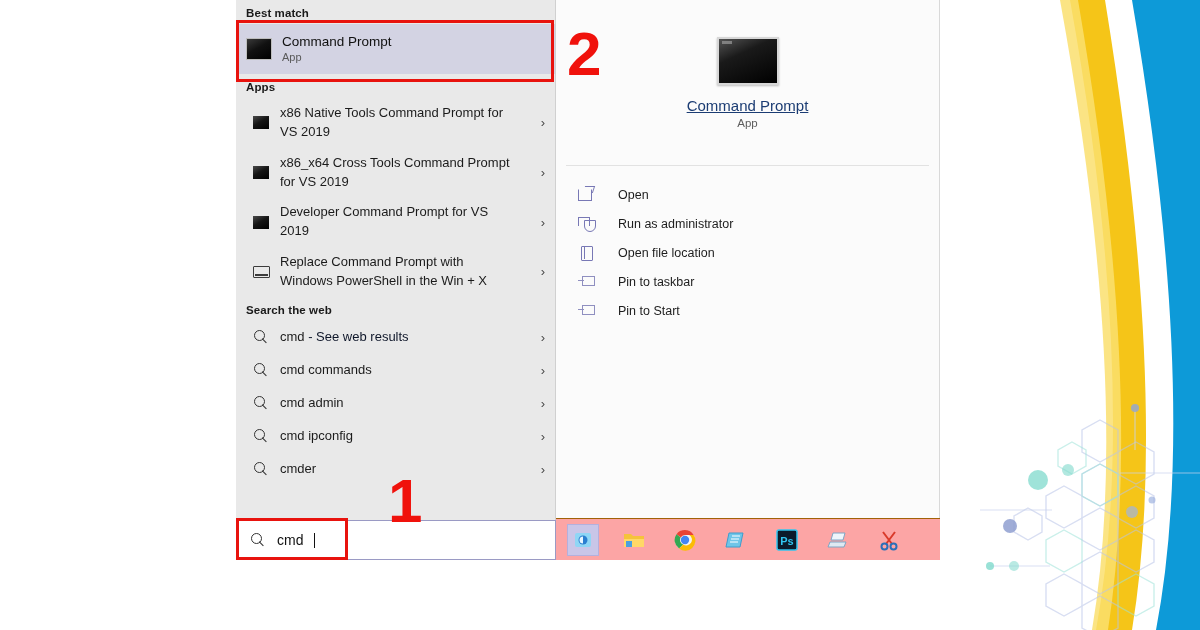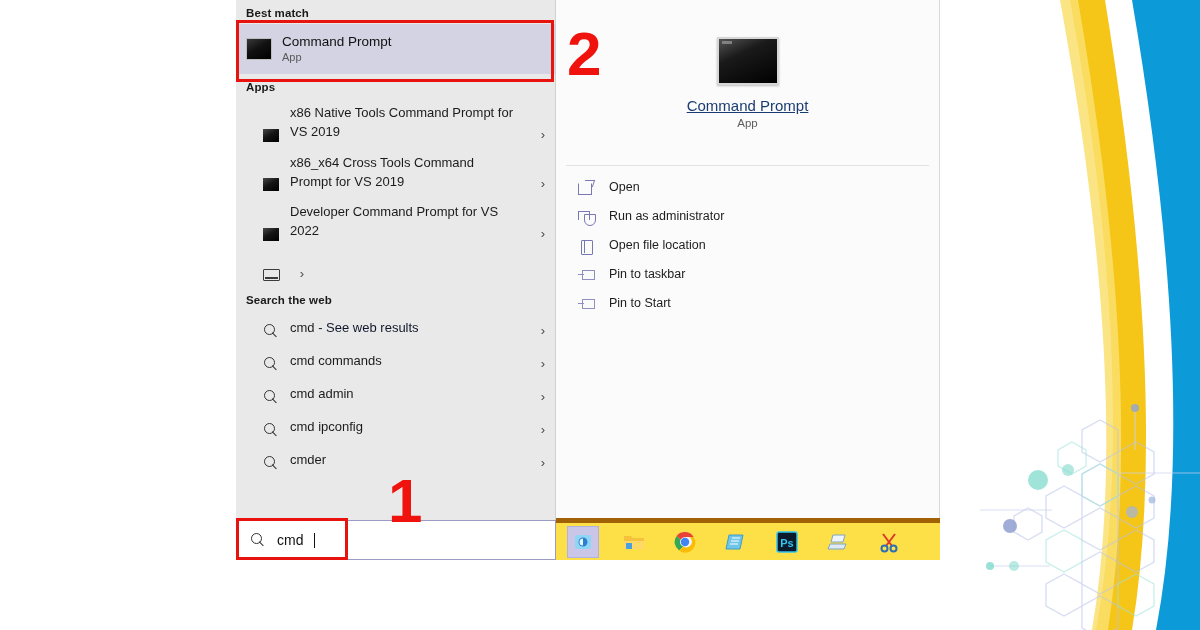--- a/index.html
+++ b/index.html
@@ -34,22 +34,22 @@
   .bm-icon {
     width:26px;height:22px;flex:0 0 26px;
     background:linear-gradient(150deg,#3a3a3a 0%,#111 45%,#000 100%);
     border:1px solid #bdbdbd;
   }
   .bm-text { display:flex; flex-direction:column; line-height:1.25; }
   .bm-title { font-size:13.5px; color:#111; }
   .bm-sub { font-size:11px; color:#5a5a5a; }
 
   .list-row {
-    display:flex; align-items:flex-end; gap:10px;
-    padding:6px 10px 6px 26px; min-height:40px;
+    display:flex; align-items:center; gap:10px;
+    padding:6px 10px 6px 16px; min-height:40px;
   }
   .row-icon { width:18px; flex:0 0 18px; display:flex; justify-content:center; }
   .app-icon {
     width:16px;height:13px;
     background:linear-gradient(150deg,#4a4a4a 0%,#151515 45%,#000 100%);
   }
   .settings-icon {
     width:17px;height:12px;border:1.4px solid #3c3c3c; border-radius:1px;
     position:relative;
   }
@@ -93,21 +93,21 @@
     position:relative;
   }
   .preview-icon::before{
     content:""; position:absolute; left:3px; top:2px; width:10px; height:3px;
     background:#9a9a9a; opacity:.7;
   }
   .preview-title { margin-top:12px; font-size:15px; color:#1b3c73; text-decoration:underline; }
   .preview-sub { margin-top:3px; font-size:11.5px; color:#5d5d5d; }
   .pane-divider { height:1px; background:#e2e2e2; margin:0 10px; }
   .actions { padding:14px 0 0 22px; }
-  .action-row { display:flex; align-items:flex-start; gap:14px; height:29px; }
+  .action-row { display:flex; align-items:center; gap:23px; height:29px; }
   .action-label { font-size:12.5px; color:#1d1d1d; }
   .act-ico { width:17px; height:17px; flex:0 0 17px; position:relative; }
   .ico-open::before{
     content:""; position:absolute; left:0; top:3px; width:12px;height:10px;
     border:1.4px solid #7878b5; border-top-color:transparent;
   }
   .ico-open::after{
     content:""; position:absolute; left:6px; top:0px; width:9px;height:6px;
     border-top:1.4px solid #7878b5; border-right:1.4px solid #7878b5;
     transform:skewX(-18deg);
@@ -133,22 +133,22 @@
     border:1.4px solid #8f8fc0;
   }
   .ico-pin::after{
     content:""; position:absolute; left:0px; top:6.5px; width:6px;height:1.4px;
     background:#8f8fc0;
   }
 
   
   .taskbar {
     position:absolute; left:536px; top:518px; width:384px; height:42px;
-    background:#fde047; display:flex; align-items:center; gap:21px; padding-left:12px;
-    border-top:5px solid #a16207;
+    background:#fca5a5; display:flex; align-items:center; gap:21px; padding-left:12px;
+    border-top:1px solid #a16207;
   }
   .tb-item { width:30px; height:30px; display:flex; align-items:center; justify-content:center; }
   .tb-item.active { background:#c9c6e8; outline:1px solid #b3b0dd; }
 
   
   .ann-box { position:absolute; border:3px solid #e8130e; pointer-events:none; }
   .ann-num {
     position:absolute; color:#f0120c; font-weight:bold;
     font-family:"Liberation Sans", sans-serif; line-height:1;
   }
@@ -231,29 +231,30 @@
       <span class="row-icon">
           <span class="app-icon"></span>
         </span>
       <span class="row-label">x86_x64 Cross Tools Command Prompt for VS 2019</span>
       <span class="chevron">›</span>
     </div>
     <div class="list-row">
       <span class="row-icon">
           <span class="app-icon"></span>
         </span>
-      <span class="row-label">Developer Command Prompt for VS 2022</span>
+      <span class="row-label">Developer Command Prompt for VS 2019</span>
       <span class="chevron">›</span>
     </div>
 
 
     <div class="list-row">
       <span class="row-icon">
           <span class="settings-icon"></span>
         </span>
+      <span class="row-label">Replace Command Prompt with Windows PowerShell in the Win + X</span>
       <span class="chevron">›</span>
     </div>
 
     <div class="group-header">Search the web</div>
 
     <div class="list-row" style="min-height:33px">
       <span class="row-icon">
           <span class="mag"></span>
         </span>
       <span class="row-label"><span>cmd</span><span class="muted"> - See web results</span></span>

